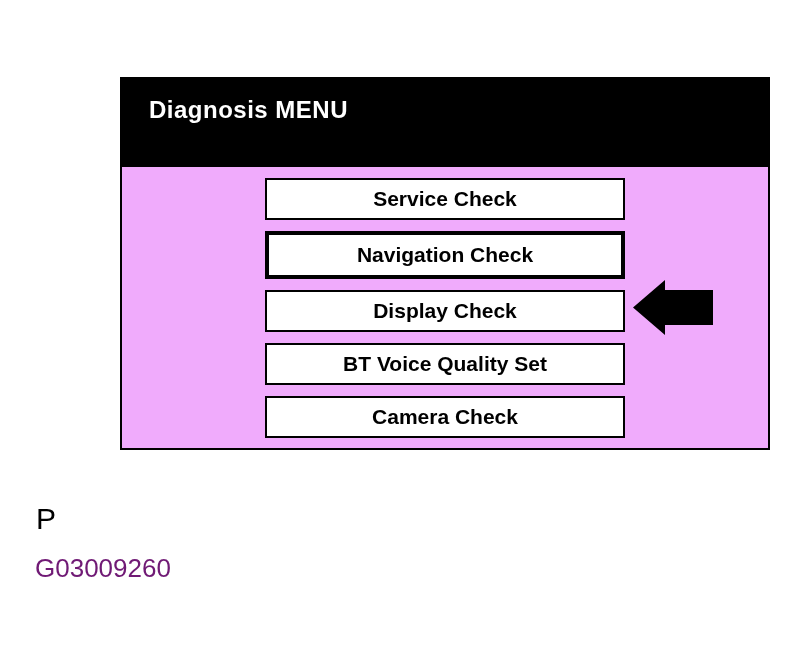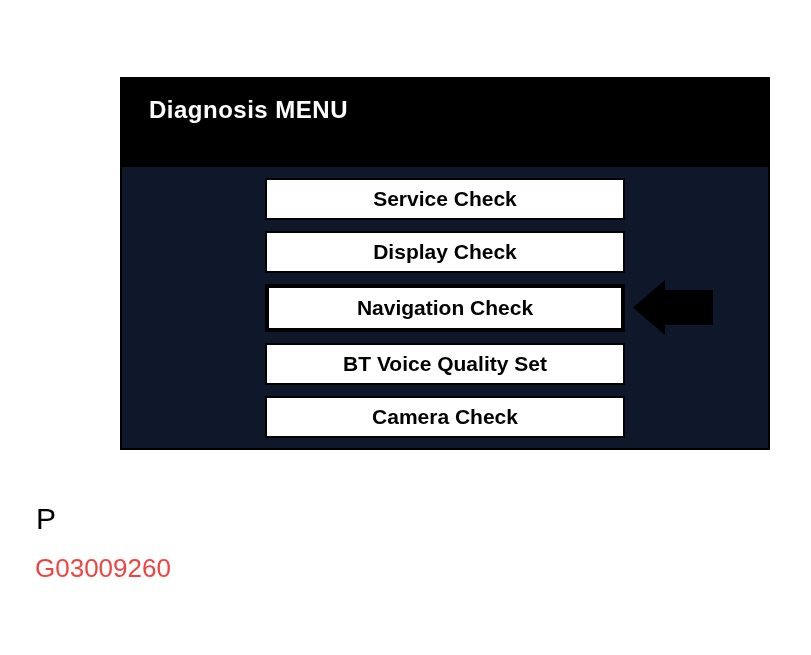--- a/index.html
+++ b/index.html
@@ -16,21 +16,21 @@
     height: 655px;
     background: #ffffff;
   }
   .panel {
     position: absolute;
     left: 120px;
     top: 77px;
     width: 650px;
     height: 373px;
     border: 2px solid #000000;
-    background: #0f172a;
+    background: #f0abfc;
   }
   .panel-header {
     width: 100%;
     height: 88px;
     background: #000000;
     display: flex;
     align-items: flex-start;
   }
   .panel-title {
     color: #ffffff;
@@ -83,39 +83,39 @@
     line-height: 32px;
     color: #000000;
     font-weight: normal;
   }
   .figure-id {
     position: absolute;
     left: 35px;
     top: 554px;
     font-size: 26px;
     line-height: 28px;
-    color: #ef4444;
+    color: #701a75;
     font-weight: normal;
   }
 </style>
 </head>
 <body>
 
 <div class="stage">
 
   <div class="panel">
 
     <div class="panel-header">
       <div class="panel-title">Diagnosis MENU</div>
     </div>
 
     <div class="button-column">
       <div class="menu-button">Service Check</div>
+      <div class="menu-button selected">Navigation Check</div>
       <div class="menu-button">Display Check</div>
-      <div class="menu-button selected">Navigation Check</div>
       <div class="menu-button">BT Voice Quality Set</div>
       <div class="menu-button">Camera Check</div>
     </div>
 
   </div>
 
   <svg class="selection-arrow" viewBox="0 0 80 55" xmlns="http://www.w3.org/2000/svg" aria-hidden="true">
     <polygon points="0,27.5 32,0 32,10 80,10 80,45 32,45 32,55" fill="#000000"></polygon>
   </svg>
 

